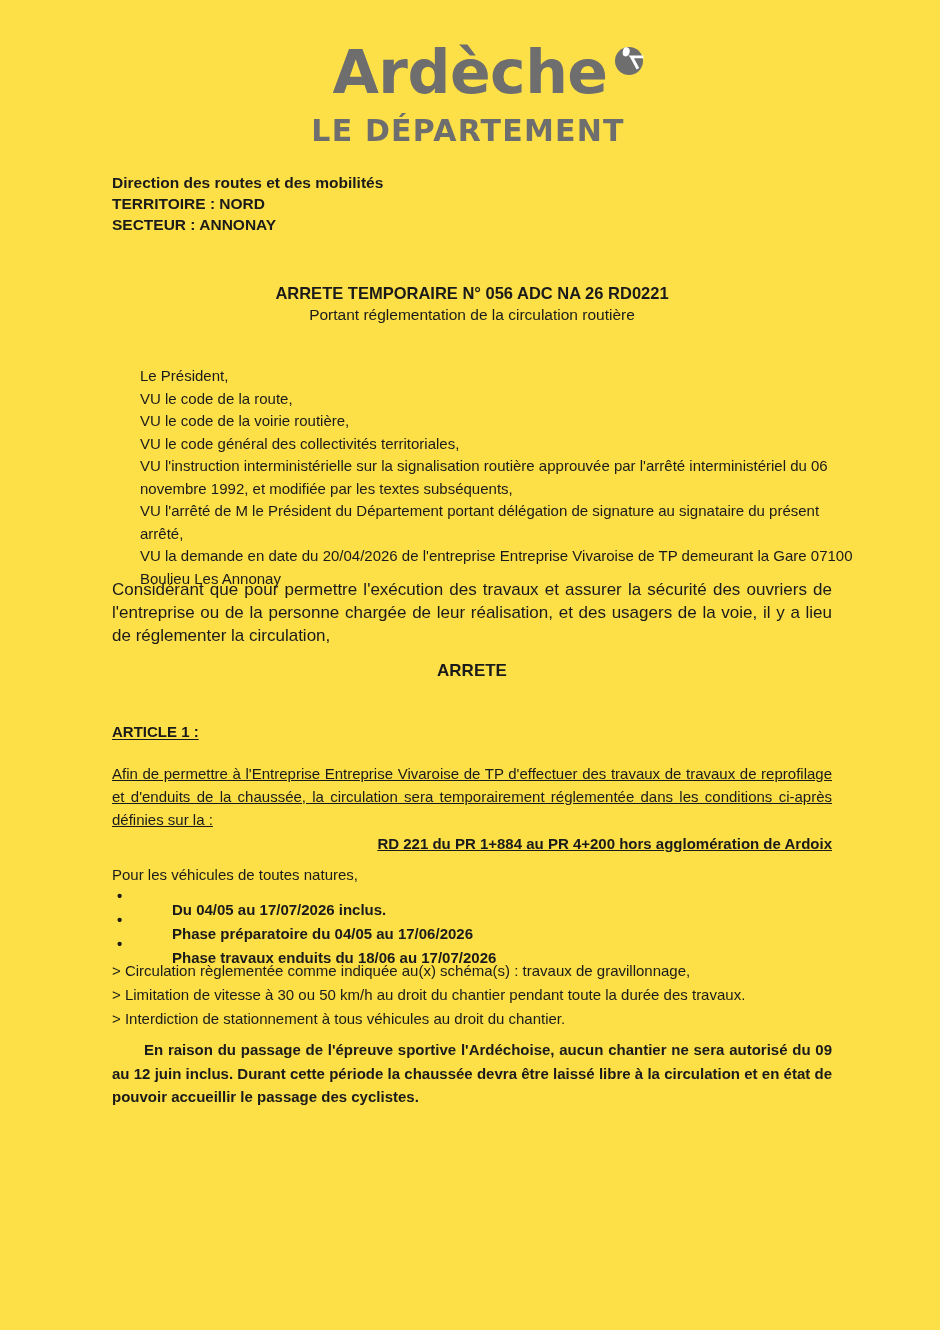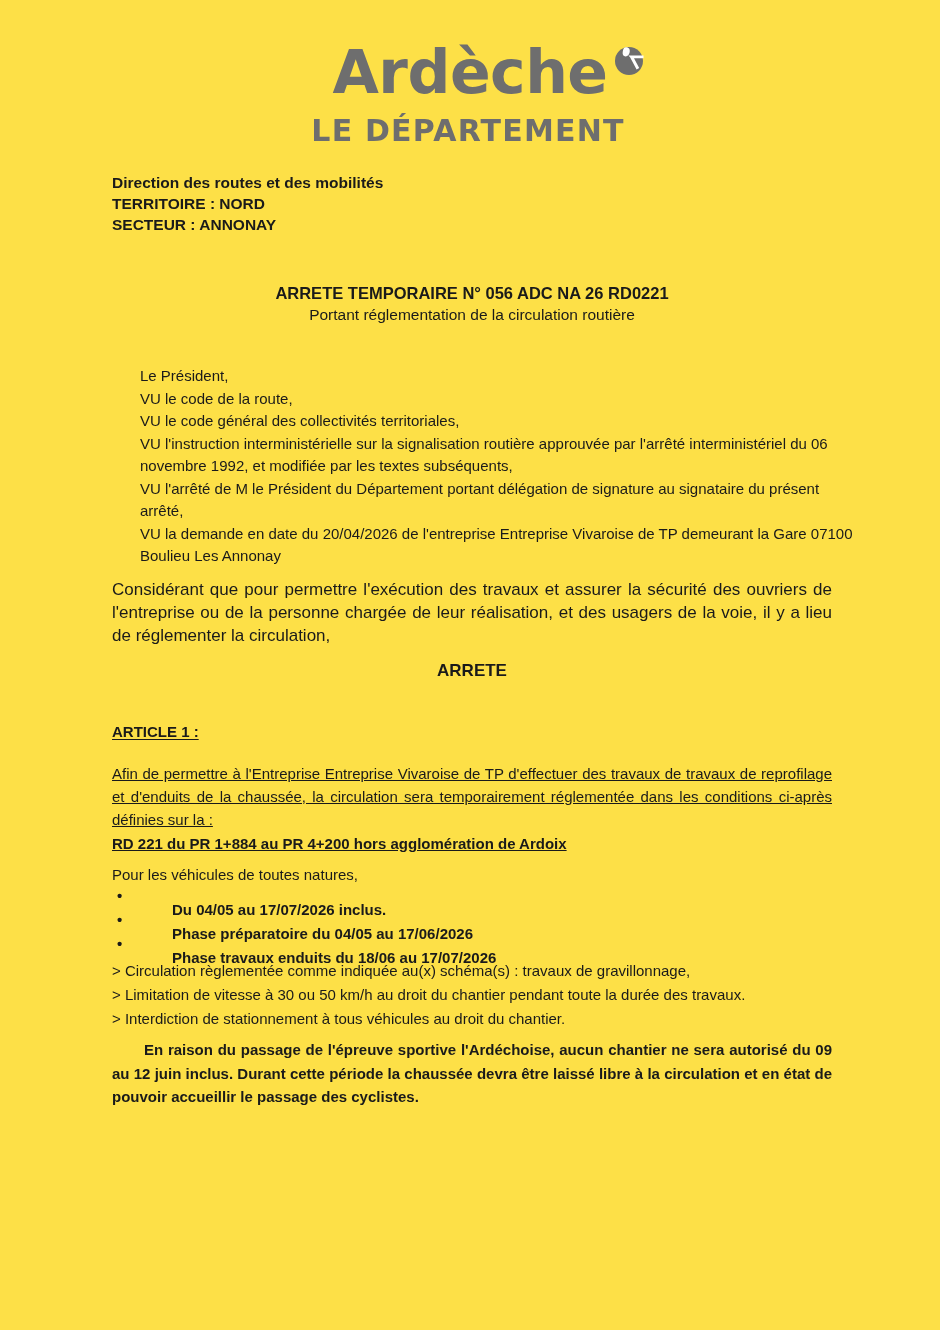--- a/index.html
+++ b/index.html
@@ -151,21 +151,21 @@
     top: 762px;
     width: 720px;
     font-size: 15px;
     line-height: 23px;
     text-align: justify;
     text-justify: inter-word;
   }
   .article-body p { margin: 0; text-decoration: underline; }
   .road-line {
     font-weight: bold;
-    text-align: left;
+    text-align: right;
     margin-top: 1px !important;
   }
 
   .vehicles-intro {
     position: absolute;
     left: 0;
     top: 864px;
     font-size: 15px;
     line-height: 22px;
     text-align: right;
@@ -250,20 +250,21 @@
     </div>
 
     <div class="title-block">
       <div class="title-main">ARRETE TEMPORAIRE N° 056 ADC NA 26 RD0221</div>
       <div class="title-sub">Portant réglementation de la circulation routière</div>
     </div>
 
     <div class="vu-block">
       <p>Le Président,</p>
       <p>VU le code de la route,</p>
+      <p>VU le code de la voirie routière,</p>
       <p>VU le code général des collectivités territoriales,</p>
       <p>VU l'instruction interministérielle sur la signalisation routière approuvée par l'arrêté interministériel du 06 novembre 1992, et modifiée par les textes subséquents,</p>
       <p>VU l'arrêté de M le Président du Département portant délégation de signature au signataire du présent arrêté,</p>
       <p>VU la demande en date du 20/04/2026 de l'entreprise Entreprise Vivaroise de TP demeurant la Gare 07100 Boulieu Les Annonay</p>
     </div>
 
     <div class="considerant">
       <p>Considérant que pour permettre l'exécution des travaux et assurer la sécurité des ouvriers de l'entreprise ou de la personne chargée de leur réalisation, et des usagers de la voie, il y a lieu de réglementer la circulation,</p>
     </div>
 

